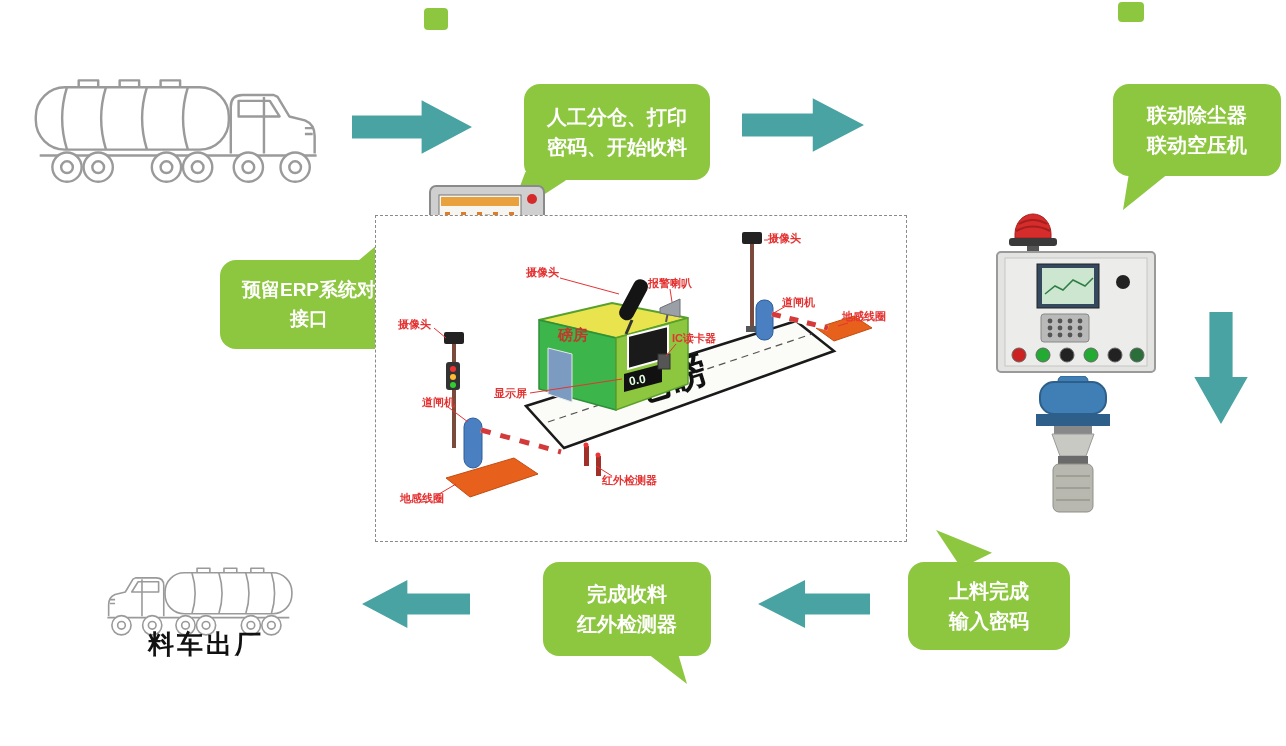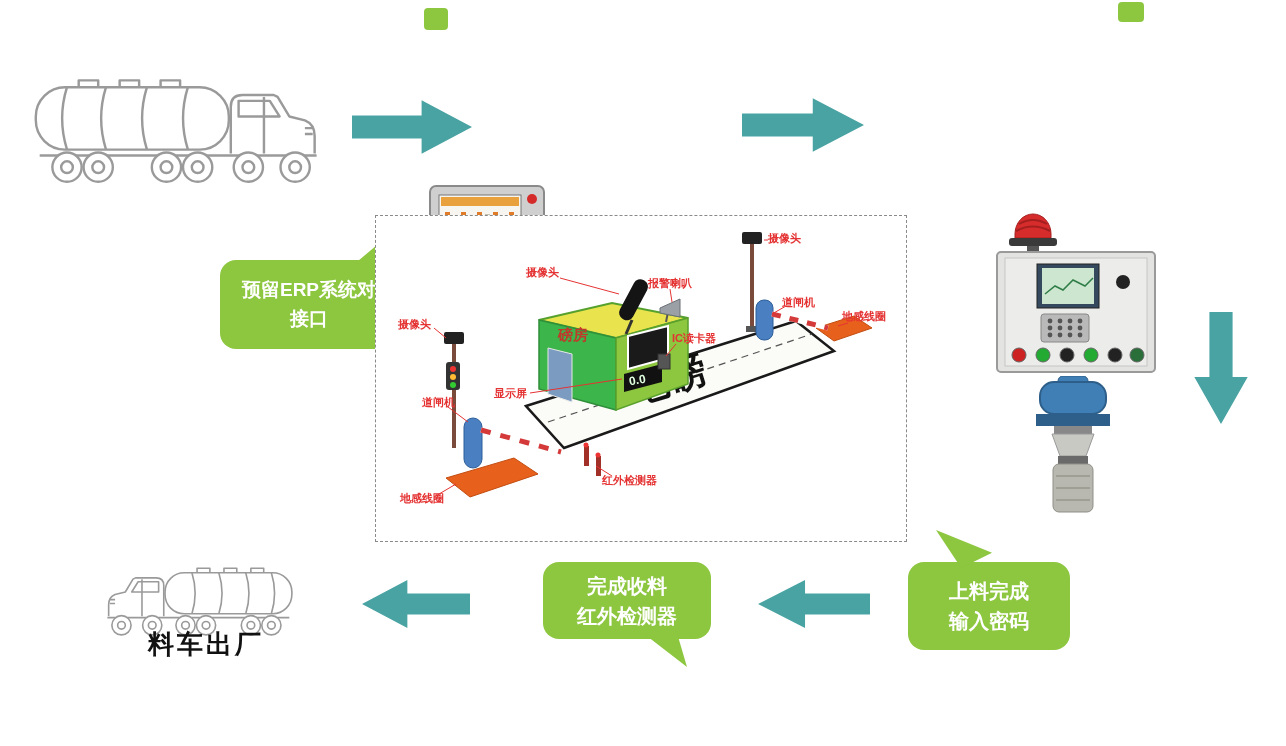--- a/index.html
+++ b/index.html
@@ -64,24 +64,34 @@
           <circle cx="226" cy="114" r="6"></circle>
         <circle cx="274" cy="114" r="15" fill="#fff"></circle>
           <circle cx="274" cy="114" r="6"></circle>
       </g>
     </defs>
     <use href="#truck-art"></use>
   </svg>
 
   <div class="arrow right" style="left:352px;top:98px;width:120px;height:58px;"></div>
 
+  <div class="bubble" style="left:524px;top:84px;width:186px;height:96px;">
+    <span>人工分仓、打印</span>
+    <span>密码、开始收料</span>
+    <div class="tail" style="width:58px;height:46px;left:-16px;bottom:-38px;clip-path:polygon(0 100%,30% 0,100% 18%);"></div>
+  </div>
 
   <div class="arrow right" style="left:742px;top:96px;width:122px;height:58px;"></div>
 
 
+  <div class="bubble" style="left:1113px;top:84px;width:168px;height:92px;">
+    <span>联动除尘器</span>
+    <span>联动空压机</span>
+    <div class="tail" style="width:54px;height:40px;left:10px;bottom:-34px;clip-path:polygon(12% 0,92% 0,0 100%);"></div>
+  </div>
 
   <div class="bubble" style="left:220px;top:260px;width:178px;height:89px;font-size:19px;">
     <span>预留ERP系统对</span>
     <span>接口</span>
     <div class="tail" style="width:56px;height:40px;right:-4px;top:-36px;clip-path:polygon(100% 0,15% 100%,70% 100%);"></div>
   </div>
 
   <svg class="abs" style="left:428px;top:184px;" width="120" height="90" viewBox="0 0 120 90">
     <rect x="2" y="2" width="114" height="80" rx="6" fill="#cfcfcf" stroke="#8a8a8a" stroke-width="2"></rect>
     <rect x="11" y="11" width="82" height="60" fill="#f6f5f0" stroke="#777"></rect>
@@ -246,21 +256,21 @@
   <div class="arrow down" style="left:1192px;top:312px;width:58px;height:112px;"></div>
 
   <div class="bubble" style="left:908px;top:562px;width:162px;height:88px;font-family:Liberation Serif, serif;">
     <span>上料完成</span>
     <span>输入密码</span>
     <div class="tail" style="width:56px;height:38px;left:28px;top:-32px;clip-path:polygon(0 0,100% 60%,45% 100%);"></div>
   </div>
 
   <div class="arrow left" style="left:758px;top:578px;width:112px;height:52px;"></div>
 
-  <div class="bubble" style="left:543px;top:562px;width:168px;height:77px;">
+  <div class="bubble" style="left:543px;top:562px;width:168px;height:94px;">
     <span>完成收料</span>
     <span>红外检测器</span>
     <div class="tail" style="width:50px;height:34px;right:24px;bottom:-28px;clip-path:polygon(12% 0,80% 0,100% 100%);"></div>
   </div>
 
   <div class="arrow left" style="left:362px;top:578px;width:108px;height:52px;"></div>
 
   <svg class="abs" style="left:92px;top:552px;transform:scaleX(-1);" width="205" height="103" viewBox="0 0 320 160">
     <use href="#truck-art"></use>
   </svg>

